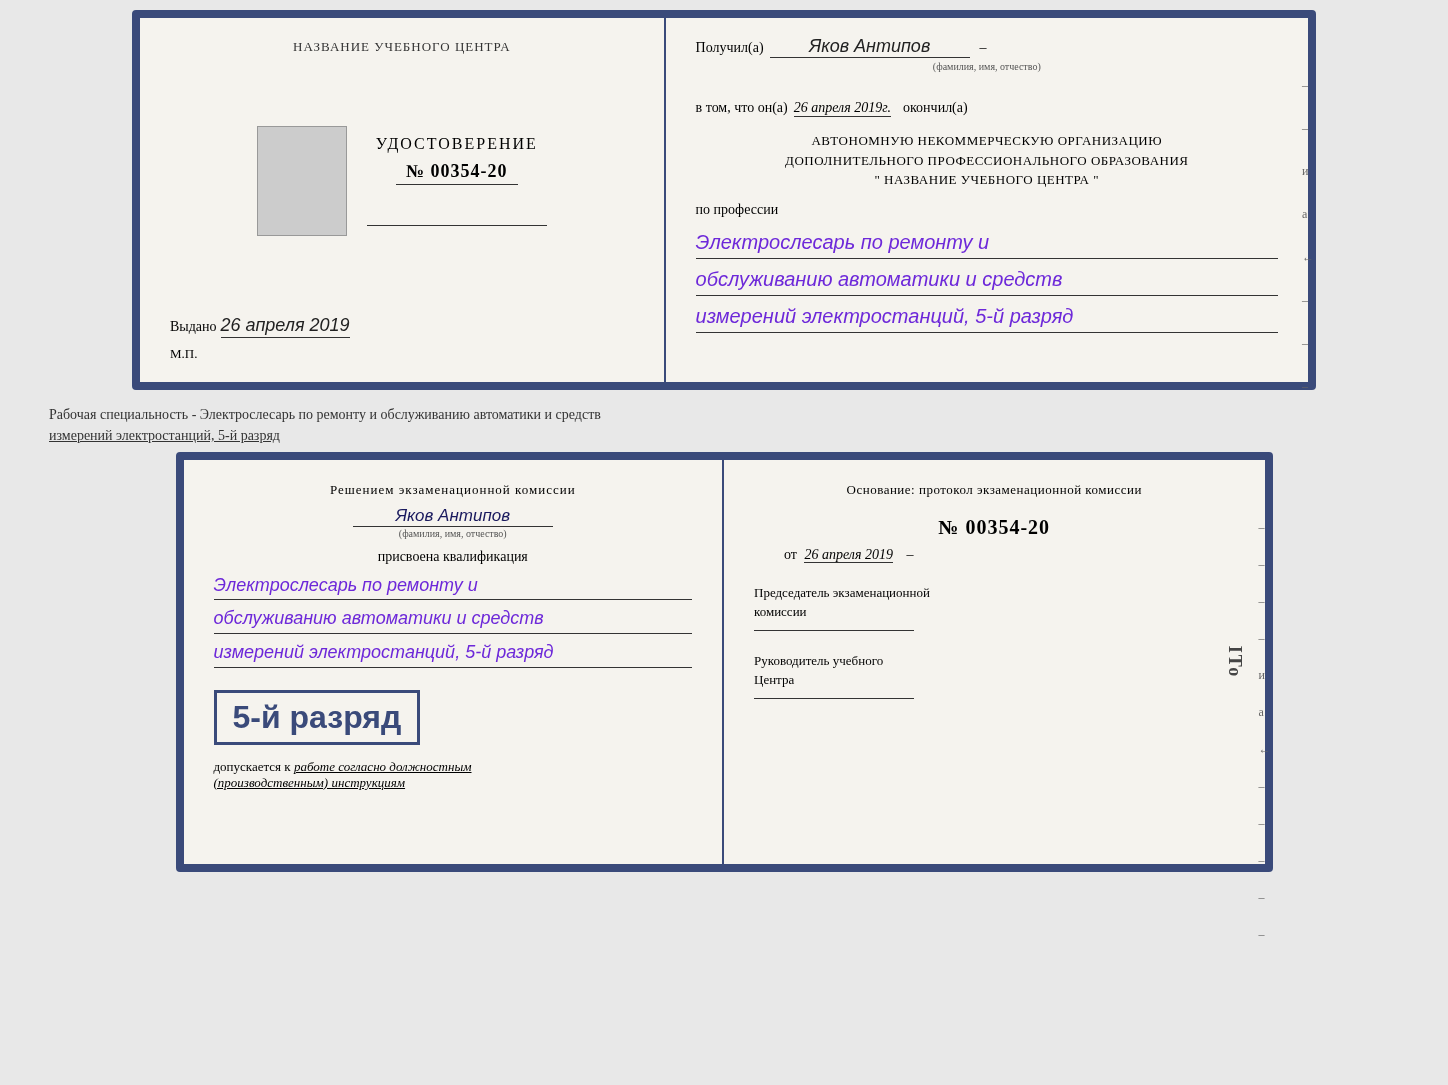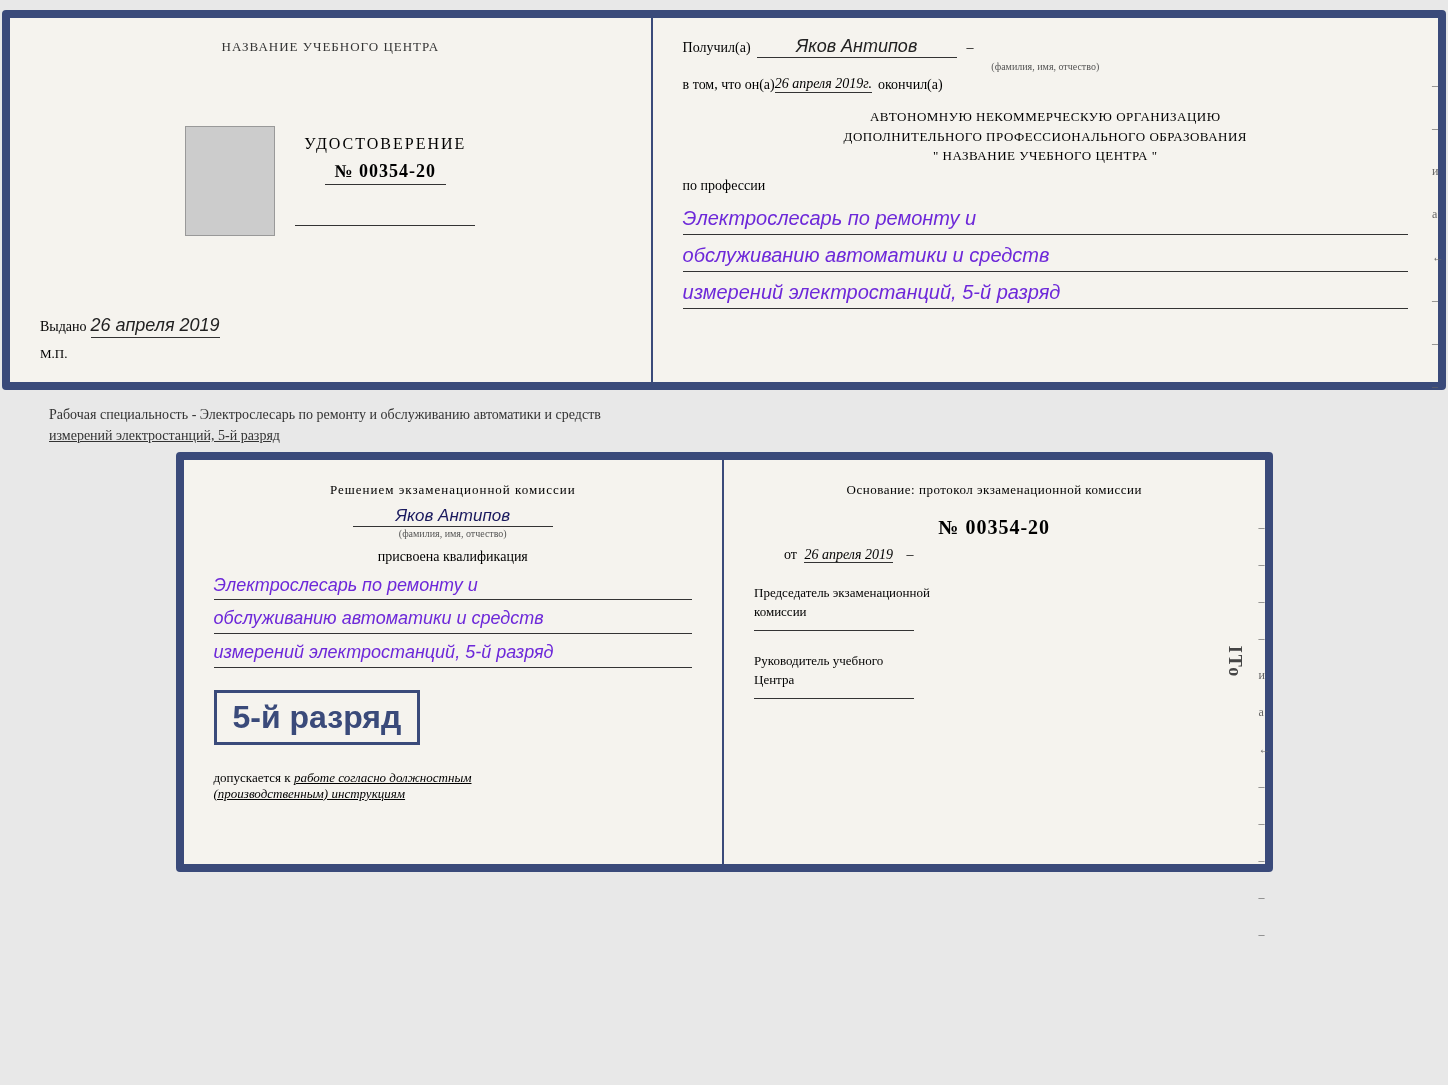--- a/index.html
+++ b/index.html
@@ -9,21 +9,21 @@
       width: 1448px;
       min-height: 1085px;
       display: flex;
       flex-direction: column;
       align-items: center;
       padding: 10px;
     }
 
     
     .document-top {
-      width: 1444px;
+      width: 1184px;
       background: #f5f3ee;
       border: 8px solid #3a4a7a;
       border-radius: 4px;
       display: flex;
       margin-bottom: 8px;
       position: relative;
       min-height: 380px;
     }
 
     .doc-left {
@@ -146,24 +146,25 @@
     }
 
     .fio-small {
       font-size: 10px;
       text-align: center;
       color: #555;
       margin-top: 1px;
     }
 
     .v-tom-line {
-      margin-top: 4px;
-      font-size: 14px;
-      display: flex;
-      align-items: center;
+      margin-top: 28px;
+      font-size: 14px;
+      display: flex;
+      align-items: flex-start;
+      gap: 6px;
     }
 
     .date-underlined {
       border-bottom: 1px solid #333;
       font-style: italic;
       font-size: 14px;
     }
 
     .avt-text {
       margin-top: 14px;
@@ -270,21 +271,21 @@
 
     .rank-badge {
       background: transparent;
       border: 3px solid #3a4a7a;
       color: #3a4a7a;
       font-size: 32px;
       font-weight: bold;
       font-family: Arial, sans-serif;
       text-align: center;
       padding: 6px 16px;
-      margin: 12px 0 19px;
+      margin: 12px 0 8px;
       display: inline-block;
     }
 
     .dopuskaetsya {
       font-size: 13px;
       margin-top: 6px;
     }
 
     .osnov-text {
       font-size: 13px;

